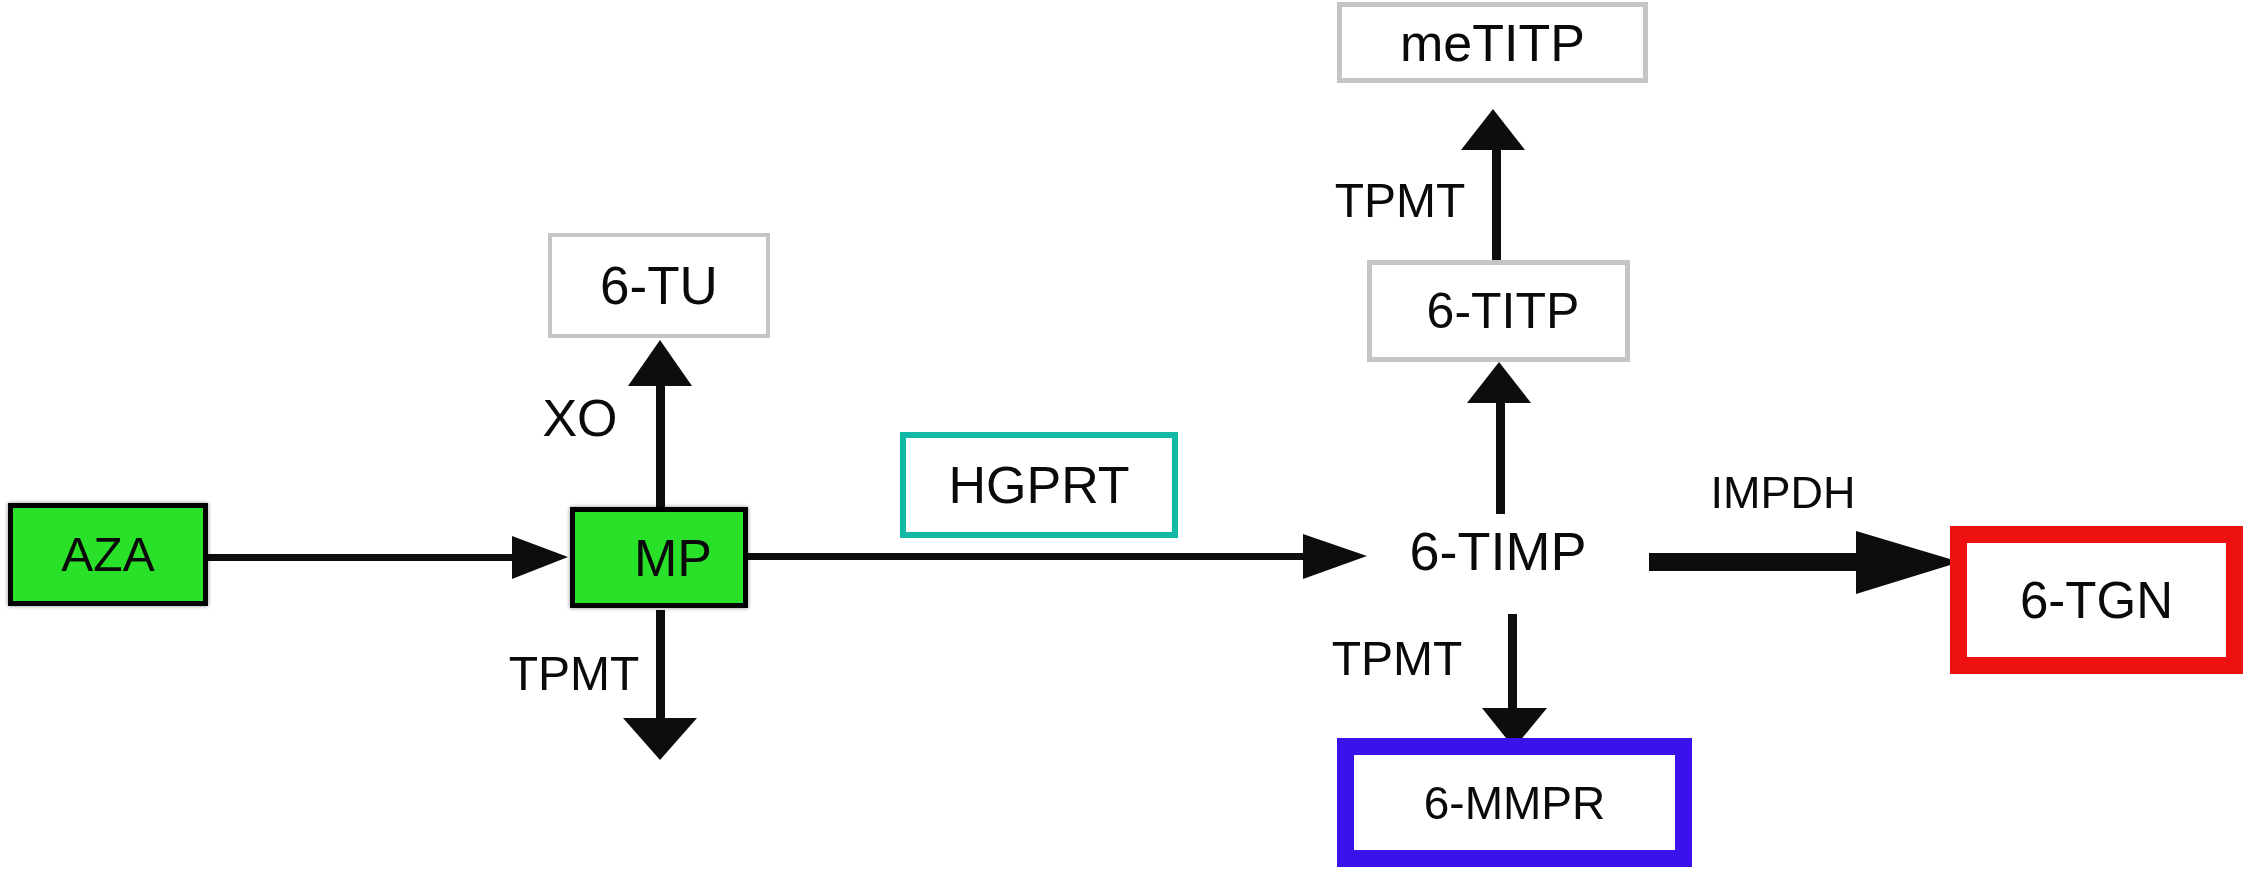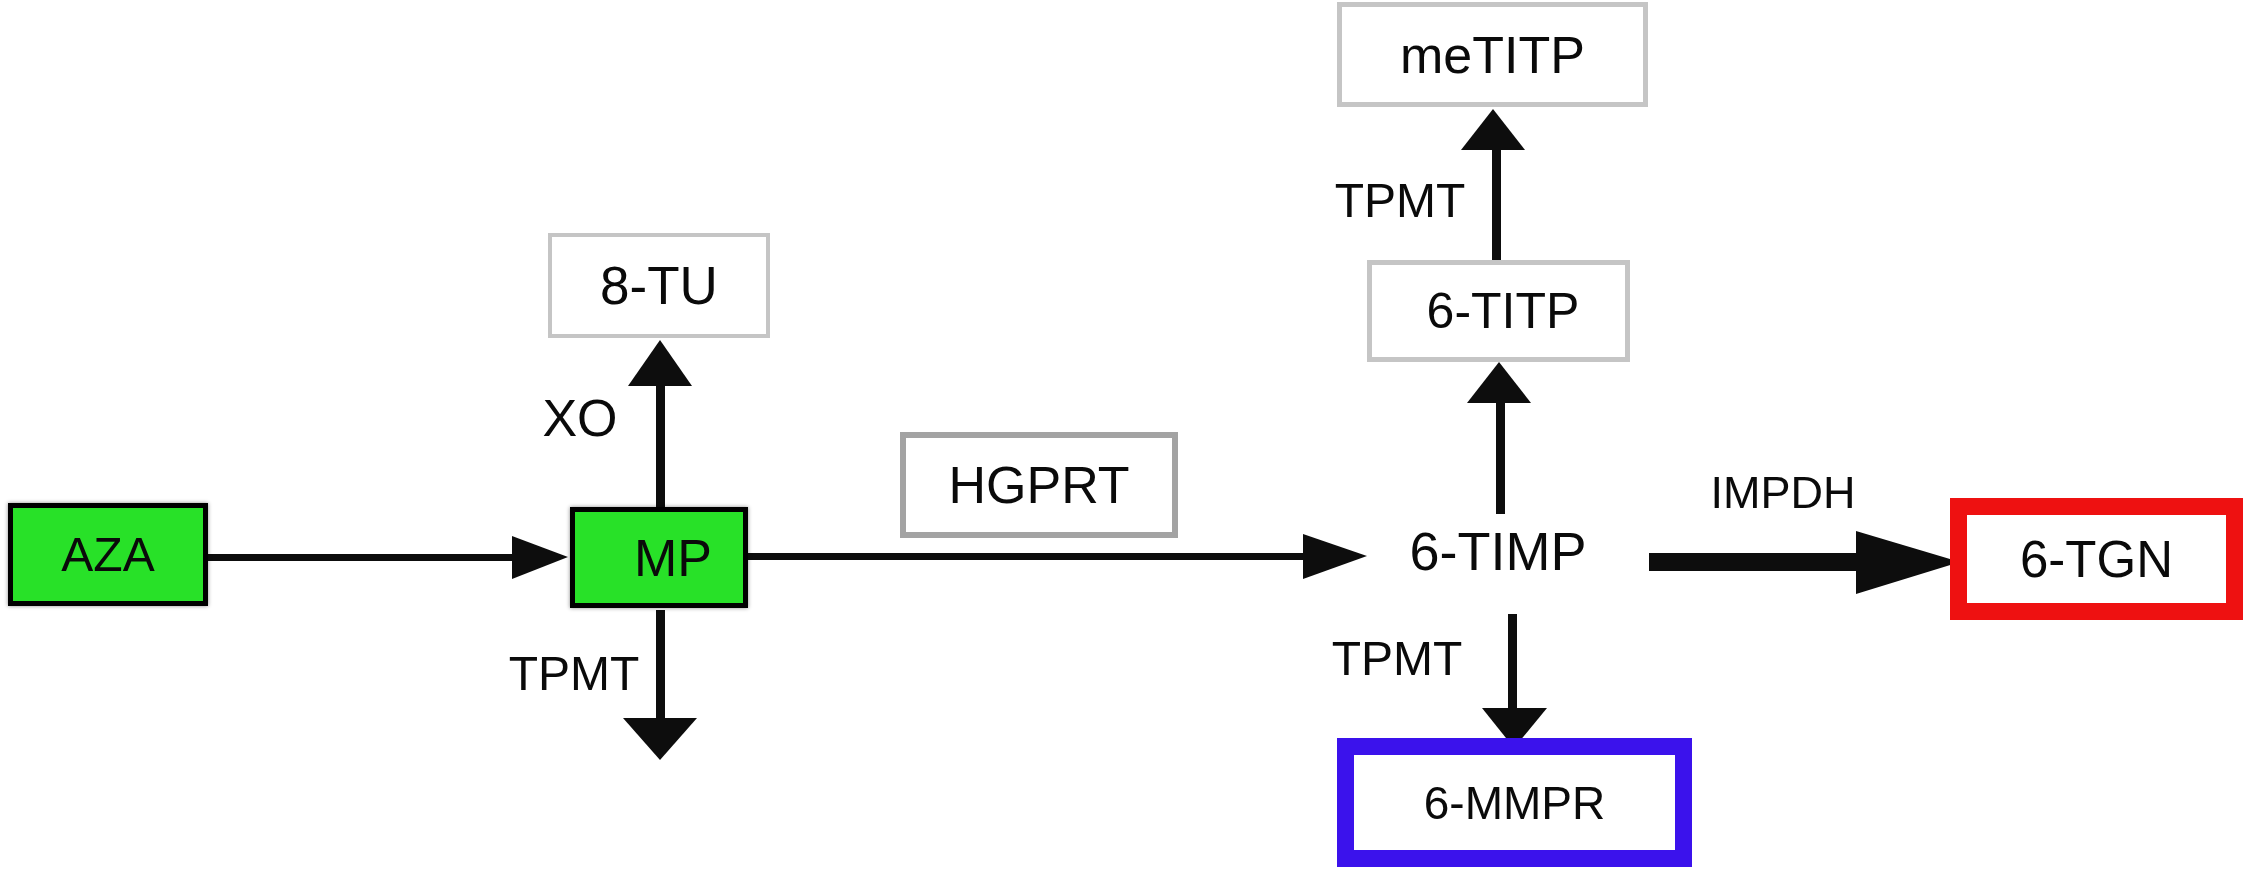--- a/index.html
+++ b/index.html
@@ -39,21 +39,21 @@
     border: 5px solid #000000;
     box-shadow: 0 0 4px rgba(0,0,0,0.45);
   }
   .node-gray {
     border: 5px solid var(--gray-border, #c5c5c5);
   }
   .node-gray-thin {
     border: 4px solid var(--gray-border, #c5c5c5);
   }
   .node-gray-thick {
-    border: 6px solid #a3a3a3;
+    border: 6px solid #14b8a6;
   }
   .node-blue {
     border: 16px solid var(--blue-border, #3b12ec);
   }
   .node-red {
     border: 17px solid var(--red-border, #ee1111);
   }
   .node-plain {
     background: transparent;
     border: none;
@@ -107,34 +107,34 @@
     <g>
       <rect class="shape" x="1649" y="553" width="219" height="18" fill="#0d0d0d"></rect>
       <polygon class="shape" points="1856,531 1960,562 1856,594" fill="#0d0d0d"></polygon>
     </g>
   </svg>
 
   <div class="node node-green" style="left:8px; top:503px; width:200px; height:103px; font-size:48px;">AZA</div>
 
   <div class="node node-green" style="left:570px; top:507px; width:178px; height:101px; font-size:52px;padding-left:28px;">MP</div>
 
-  <div class="node node-gray-thin" style="left:548px; top:233px; width:222px; height:105px; font-size:53px;">8-TU</div>
+  <div class="node node-gray-thin" style="left:548px; top:233px; width:222px; height:105px; font-size:53px;">6-TU</div>
 
   <div class="node node-gray-thick" style="left:900px; top:432px; width:278px; height:106px; font-size:52px;">HGPRT</div>
 
-  <div class="node node-gray" style="left:1337px; top:2px; width:311px; height:105px; font-size:52px;">meTITP</div>
+  <div class="node node-gray" style="left:1337px; top:2px; width:311px; height:81px; font-size:52px;">meTITP</div>
 
   <div class="node node-gray" style="left:1367px; top:260px; width:263px; height:102px; font-size:50px;padding-left:9px;">6-TITP</div>
 
   <div class="node node-plain" style="left:1396px; top:518px; width:204px; height:66px; font-size:54px;text-align:right;">6-TIMP</div>
 
 
   <div class="node node-blue" style="left:1337px; top:738px; width:355px; height:129px; border-width:17px; font-size:46px;">6-MMPR</div>
 
-  <div class="node node-red" style="left:1950px; top:498px; width:293px; height:122px; font-size:51px;">6-TGN</div>
+  <div class="node node-red" style="left:1950px; top:526px; width:293px; height:148px; font-size:51px;">6-TGN</div>
 
   <div class="enzyme" style="left:530px; top:390px; width:100px; height:56px; font-size:52px;">XO</div>
 
   <div class="enzyme" style="left:499px; top:650px; width:150px; height:48px; font-size:48px;">TPMT</div>
 
   <div class="enzyme" style="left:1325px; top:178px; width:150px; height:46px; font-size:48px;">TPMT</div>
 
   <div class="enzyme" style="left:1322px; top:636px; width:150px; height:46px; font-size:48px;">TPMT</div>
 
   <div class="enzyme" style="left:1703px; top:468px; width:160px; height:48px; font-size:45px;">IMPDH</div>

